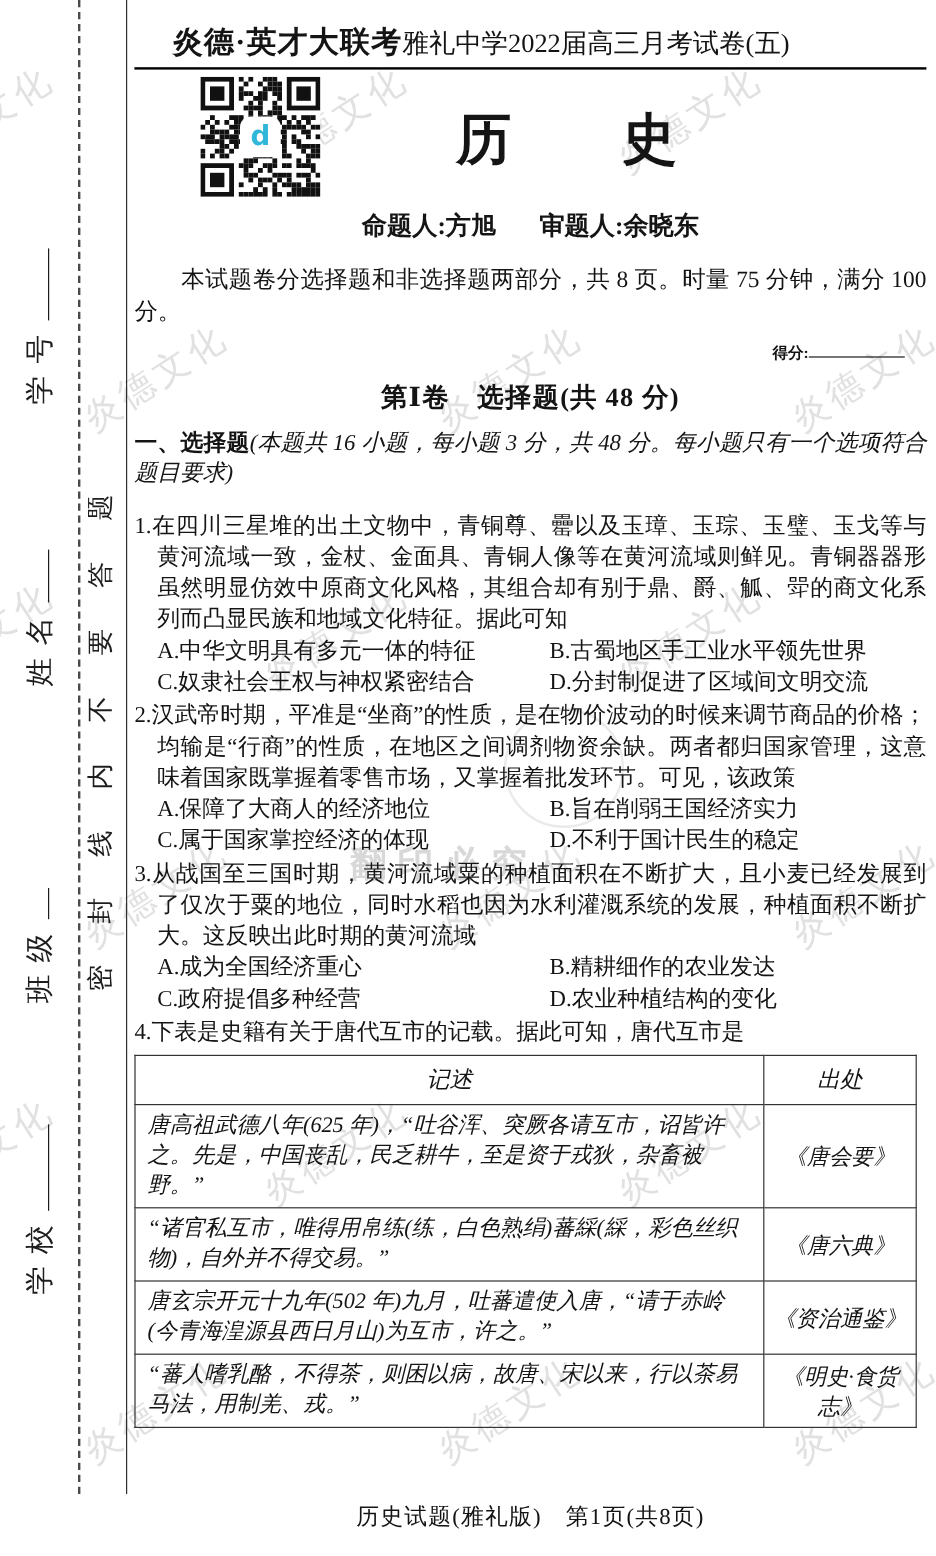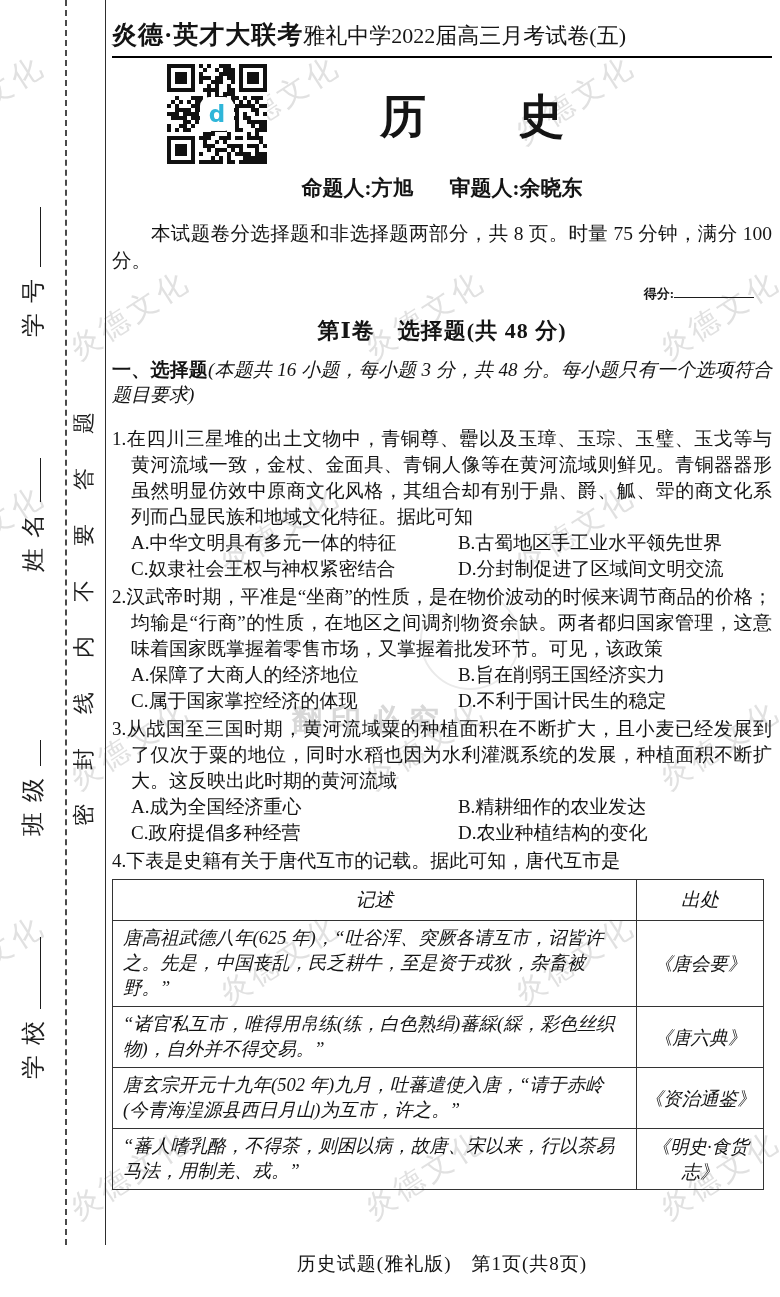--- a/index.html
+++ b/index.html
@@ -19,21 +19,21 @@
   .vline.solid{left:105px;border-left:1.5px solid #2e2e2e;}
   .vfield{position:absolute;left:33px;transform:translate(-50%,-50%) rotate(-90deg);
       white-space:nowrap;font-size:24px;letter-spacing:10px;color:#1d1d1d;z-index:2;}
   .vblank{display:inline-block;border-bottom:1.5px solid #1d1d1d;height:2px;
       vertical-align:baseline;margin-left:2px;}
   .vseal{position:absolute;left:84px;top:602px;transform:translate(-50%,-50%) rotate(-90deg);
       white-space:nowrap;font-size:22px;letter-spacing:34px;color:#1d1d1d;z-index:2;}
   
   .main{position:absolute;left:112px;top:18px;width:660px;z-index:1;}
   .paper-title{white-space:nowrap;border-bottom:2px solid #000;padding-bottom:5px;}
-  .brand{font-weight:bold;font-size:25px;letter-spacing:1px;}
+  .brand{font-weight:bold;font-size:25px;letter-spacing:1px;margin-left:32px;}
   .exam-title{font-size:22px;text-align:center;}
   .header-row{position:relative;height:150px;}
   .qr{position:absolute;left:55px;top:6px;width:100px;height:100px;}
   .qr svg{display:block;}
   .qr-logo{position:absolute;left:50%;top:50%;transform:translate(-50%,-50%);
       width:30px;height:30px;background:#fff;border-radius:7px;display:flex;
       align-items:center;justify-content:center;box-shadow:0 0 0 2px #fff;}
   .qr-logo span{font-family:"DejaVu Sans","Liberation Sans",sans-serif;
       font-weight:bold;font-size:23px;line-height:23px;}
   .subject{position:absolute;left:60px;right:0;top:28px;text-align:center;

